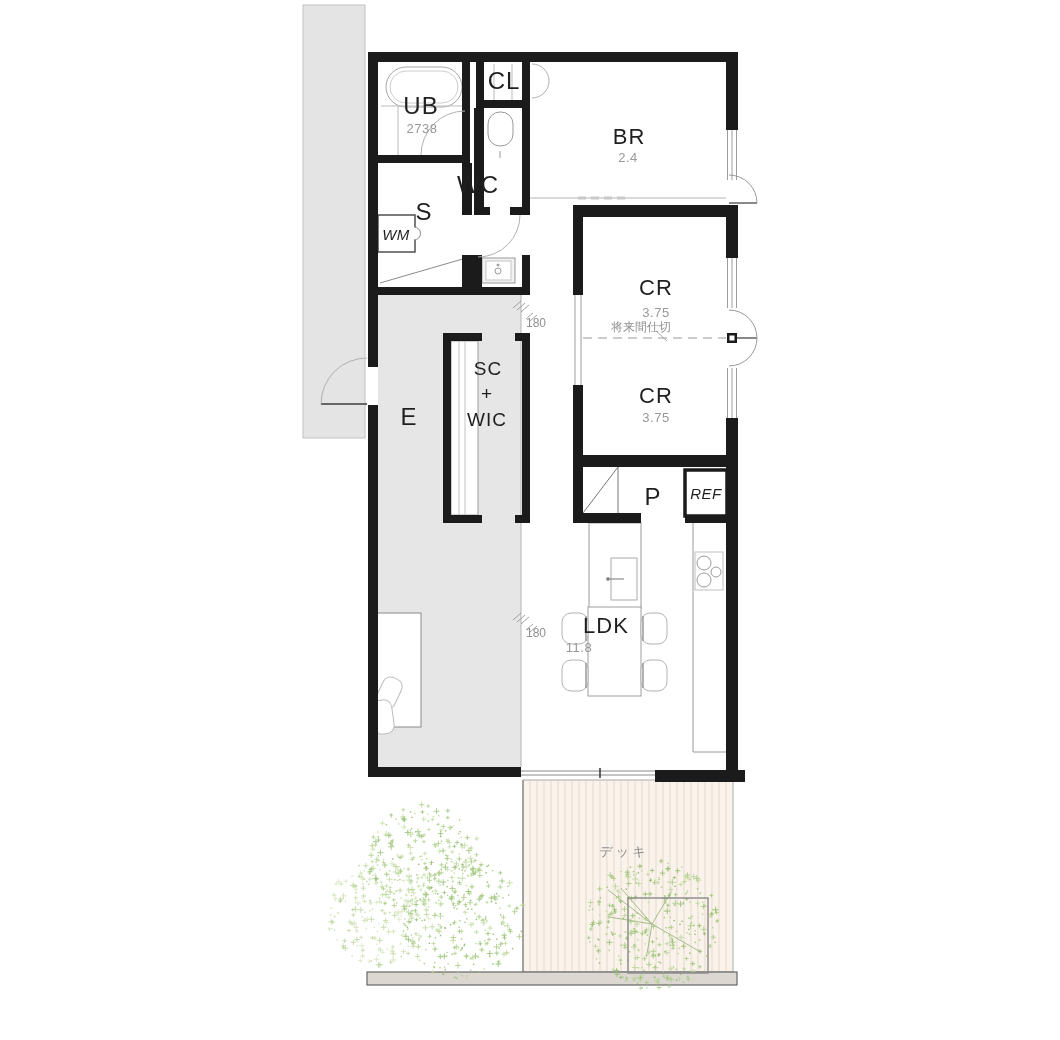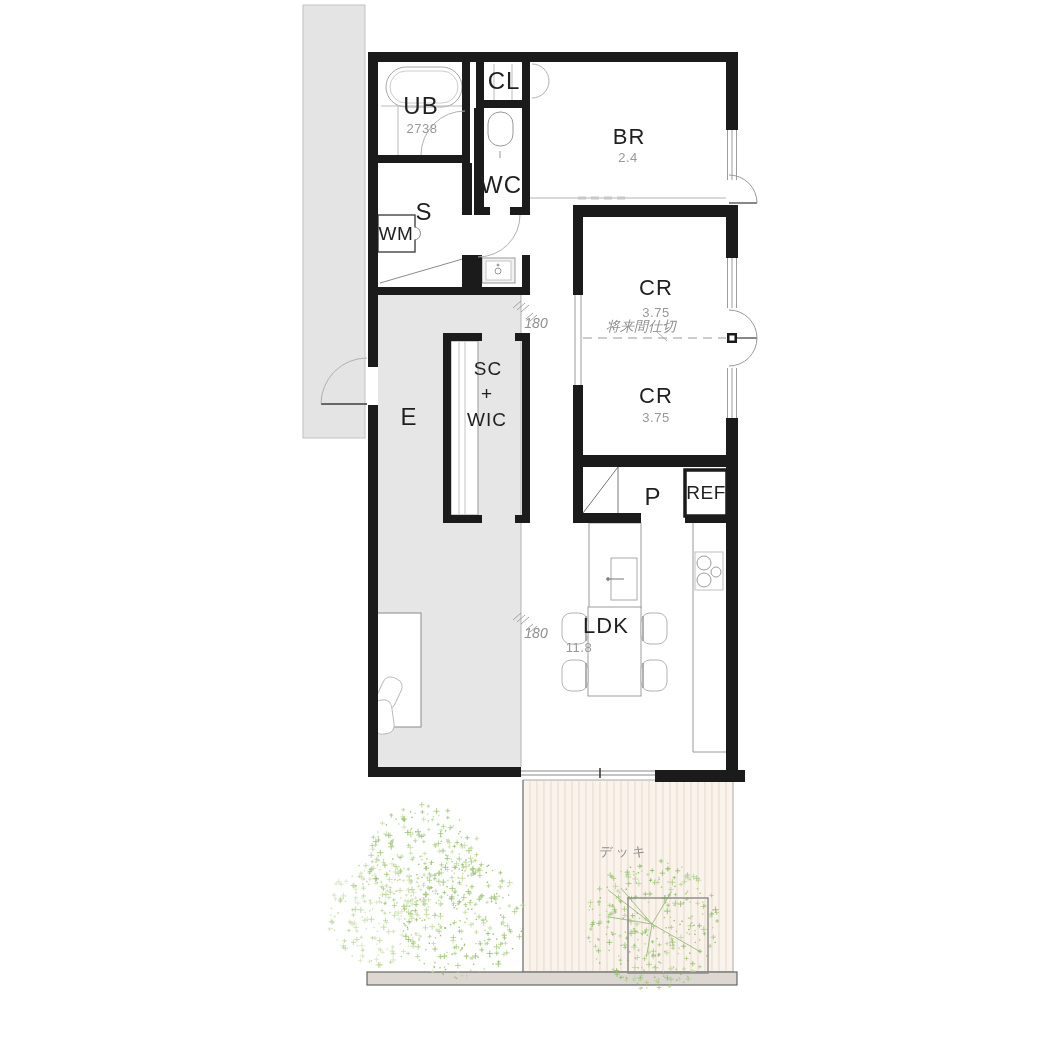--- a/index.html
+++ b/index.html
@@ -3,23 +3,23 @@
 <meta charset="utf-8">
 <style>
   html,body{margin:0;padding:0;background:#ffffff;}
   #stage{position:relative;width:1060px;height:1040px;background:#ffffff;overflow:hidden;
          font-family:"Liberation Sans", sans-serif;}
   #plan-svg{position:absolute;left:0;top:0;}
   #labels{position:absolute;left:0;top:0;width:1060px;height:1040px;pointer-events:none;}
   .rlabel{position:absolute;transform:translate(-50%,-50%);white-space:nowrap;
           color:#1f1f1f;font-size:24px;letter-spacing:1px;}
   .rlabel.big{font-size:22px;}
-  .rlabel.small{font-size:19px;letter-spacing:0.5px;}
+  .rlabel.small{font-size:15px;letter-spacing:0.5px;font-style:italic;}
   .rlabel.sub{color:#989898;font-size:13px;letter-spacing:0.5px;}
-  .rlabel.tiny{color:#8f8f8f;font-size:14px;letter-spacing:0;font-style:italic;}
+  .rlabel.tiny{color:#8f8f8f;font-size:12px;letter-spacing:0;}
   .rlabel.deck{color:#8a8a8a;font-size:13px;letter-spacing:3px;margin-top:8px;}
 </style>
 </head>
 <body>
 
 <div id="stage">
 
 <svg id="plan-svg" width="1060" height="1040" viewBox="0 0 1060 1040">
 
   <rect x="303" y="5" width="62" height="433" fill="#e4e4e4" stroke="#c2c2c2" stroke-width="1"></rect>
@@ -1272,21 +1272,21 @@
         </g>
       </g>
 
   <rect x="628" y="898" width="80" height="75" fill="none" stroke="#8a8a8a" stroke-width="1.4"></rect>
 </svg>
 
 <div id="labels">
   <span class="rlabel" style="left:421px;top:106px">UB</span>
   <span class="rlabel sub" style="left:422px;top:128px">2738</span>
   <span class="rlabel" style="left:504px;top:81px">CL</span>
-  <span class="rlabel" style="left:501px;top:185px">WC</span>
+  <span class="rlabel" style="left:478px;top:185px">WC</span>
   <span class="rlabel" style="left:424px;top:212px">S</span>
   <span class="rlabel small" style="left:396px;top:234px">WM</span>
   <span class="rlabel big" style="left:629px;top:137px">BR</span>
   <span class="rlabel sub" style="left:628px;top:157px">2.4</span>
   <span class="rlabel big" style="left:656px;top:288px">CR</span>
   <span class="rlabel sub" style="left:656px;top:312px">3.75</span>
   <span class="rlabel tiny" style="left:641px;top:327px">将来間仕切</span>
   <span class="rlabel big" style="left:656px;top:396px">CR</span>
   <span class="rlabel sub" style="left:656px;top:417px">3.75</span>
   <span class="rlabel" style="left:653px;top:497px">P</span>

